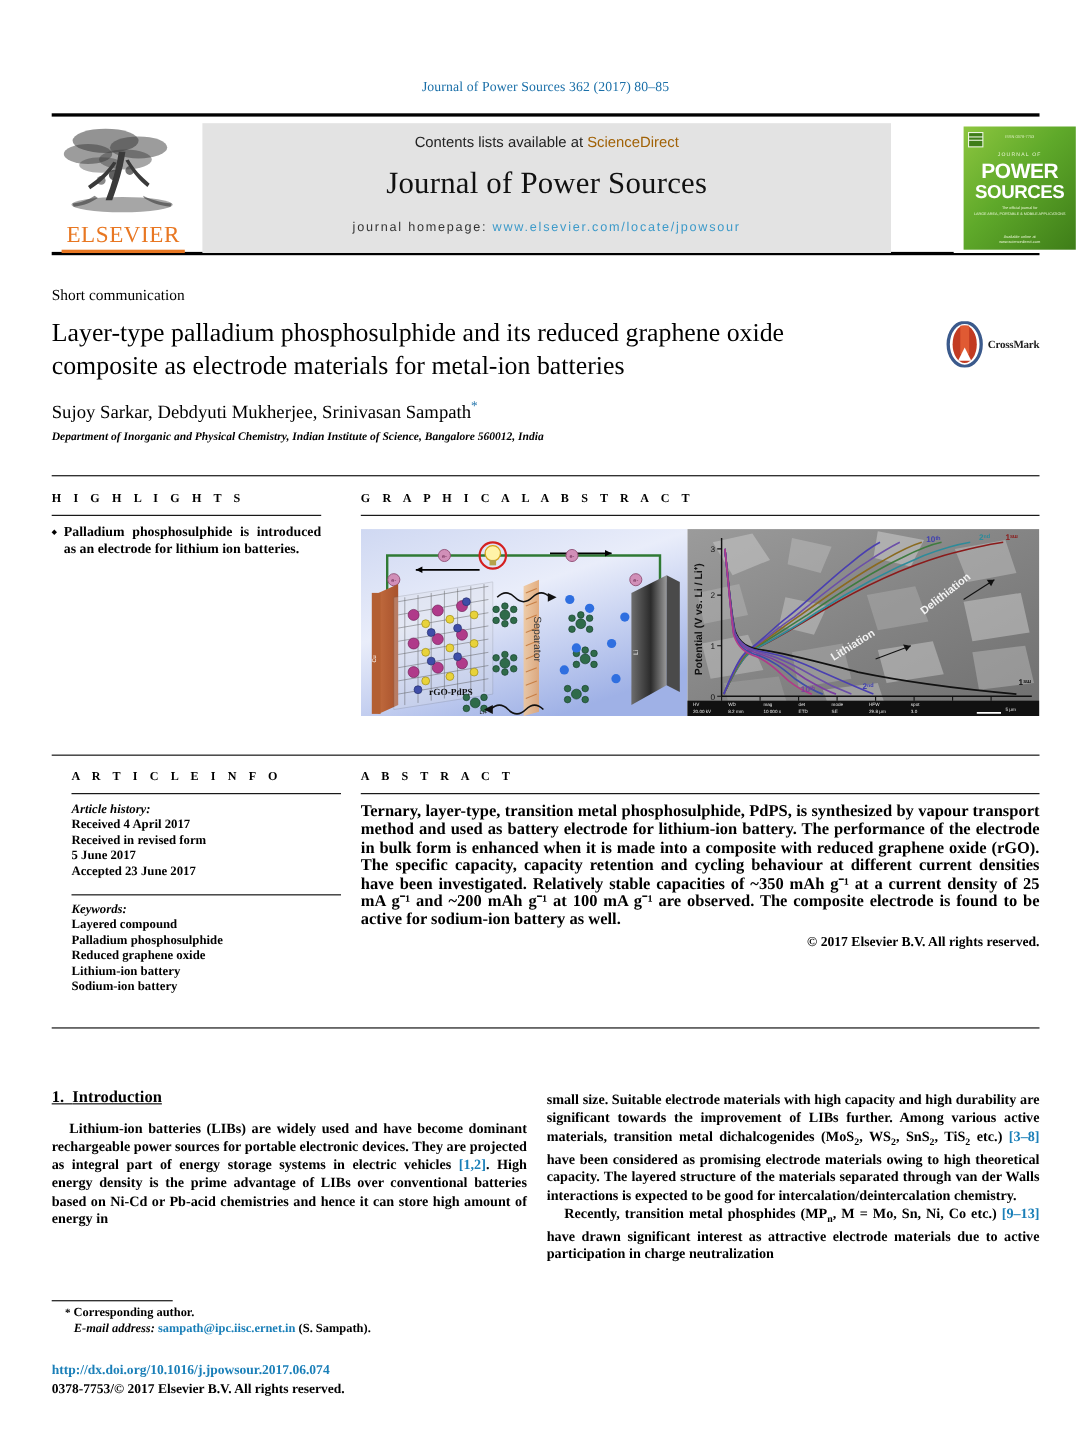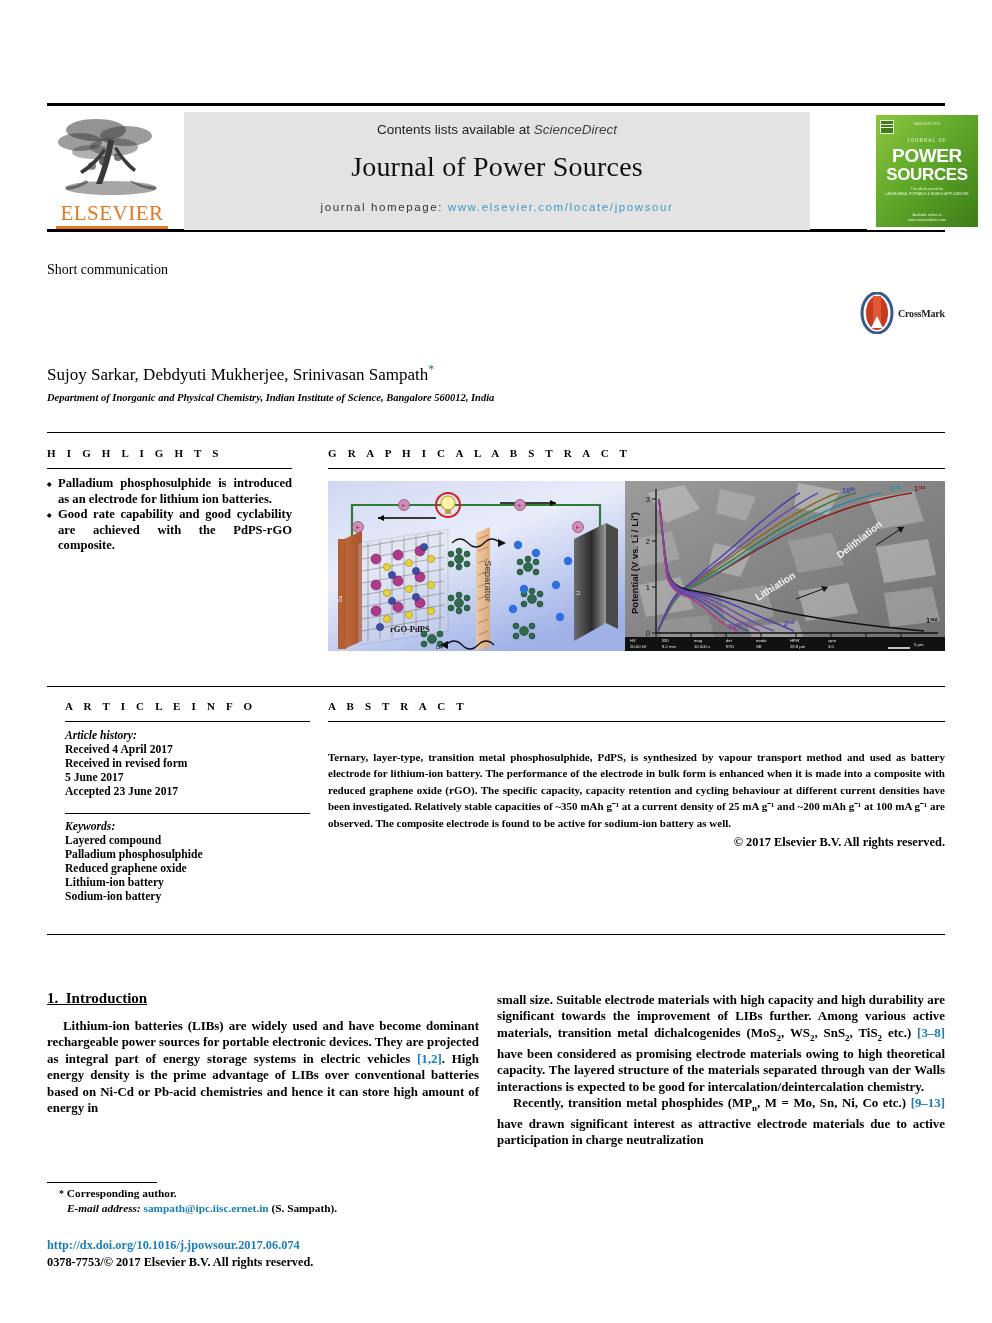--- a/index.html
+++ b/index.html
@@ -21,39 +21,39 @@
     font-family:"Liberation Serif", serif; letter-spacing:.1px;
   }
 
   
   .masthead {
     position:absolute; left:47px; top:103px; width:898px; height:129px;
     border-top:3px solid #000; border-bottom:3px solid #000;
   }
   .elsevier-logo {
     position:absolute; left:0px; top:6px; width:130px; height:118px;
-    display:flex; flex-direction:column; align-items:center; justify-content:center;
+    display:flex; flex-direction:column; align-items:center; justify-content:space-between;
   }
   .elsevier-tree { width:112px; height:88px; display:block; }
   .elsevier-word {
     font-family:"Liberation Serif", serif;
     font-size:21px; letter-spacing:.5px; color:#E87722; font-weight:400;
     margin-top:1px; line-height:1;
   }
   .elsevier-rule { width:112px; height:3px; background:#E87722; margin-top:2px; }
 
   .grayband {
     position:absolute; left:137px; top:6px; width:626px; height:118px;
     background:#e3e3e3;
     display:flex; flex-direction:column; align-items:center; justify-content:flex-start;
   }
   .contents-line {
     margin-top:10px; font-family:"Liberation Sans", sans-serif; font-size:13.5px; color:#222;
   }
-  .contents-line .sd { color:#404040;font-style:italic; }
+  .contents-line .sd { color:#a16207; }
   .journal-title {
     margin-top:14px; font-family:"Liberation Serif", serif;
     font-size:28px; color:#111; letter-spacing:.2px;
   }
   .homepage-line {
     margin-top:18px; font-family:"Liberation Sans", sans-serif; font-size:11.5px;
     color:#333; letter-spacing:1.6px;
   }
   .homepage-line .url { color:#3d9ac9; }
 
@@ -102,21 +102,21 @@
   .ga-block { position:absolute; left:328px; top:447px; width:617px; }
   .ga-img-wrap { margin-top:12px; width:617px; height:170px; position:relative; overflow:hidden; }
 
   .ai-block { position:absolute; left:65px; top:700px; width:245px; }
   .ai-body { font-size:11.6px; line-height:14px; font-weight:bold; }
   .ai-body .ital { font-style:italic; }
   .kw-rule { height:1px; background:#000; margin:14px 0 6px 0; }
 
   .ab-block { position:absolute; left:328px; top:700px; width:617px; }
   .ab-body {
-    margin-top:27px; font-size:11px; line-height:16.4px; text-align:justify; font-weight:bold;
+    margin-top:8px; font-size:15px; line-height:16.4px; text-align:justify; font-weight:bold;
   }
   .ab-copy { margin-top:4px; text-align:right; font-size:12.4px; font-weight:bold; }
 
   .band-rule { position:absolute; left:47px; width:898px; height:1px; background:#000; }
 
   
   .sechead {
     position:absolute; left:47px; top:990px; font-size:15px; font-weight:bold;text-decoration:underline;
   }
   .col-left {
@@ -145,20 +145,21 @@
   }
   .issn {
     position:absolute; left:47px; top:1255px; font-size:12.3px; font-weight:bold; color:#000;
   }
 </style>
 </head>
 <body>
 
 <div class="page">
 
+  <div class="runhead">Journal of Power Sources 362 (2017) 80–85</div>
 
   <div class="masthead">
 
     <div class="elsevier-logo">
       <svg class="elsevier-tree" viewBox="0 0 112 88">
         <g fill="#3a3a3a">
           <ellipse cx="40" cy="16" rx="30" ry="11" opacity=".55"></ellipse>
           <ellipse cx="70" cy="22" rx="26" ry="10" opacity=".5"></ellipse>
           <ellipse cx="24" cy="28" rx="22" ry="9" opacity=".5"></ellipse>
           <ellipse cx="58" cy="33" rx="24" ry="9" opacity=".45"></ellipse>
@@ -208,20 +209,21 @@
         <text x="60" y="68" font-family="Liberation Sans, sans-serif" font-size="17" font-weight="bold" fill="#ffffff" text-anchor="middle" letter-spacing="-0.4">SOURCES</text>
         <text x="60" y="78" font-family="Liberation Sans, sans-serif" font-size="3.4" fill="#eaf7d6" text-anchor="middle">The official journal for</text>
         <text x="60" y="83" font-family="Liberation Sans, sans-serif" font-size="3.4" fill="#eaf7d6" text-anchor="middle">LARGE AREA, PORTABLE &amp; MOBILE APPLICATIONS</text>
         <text x="60" y="104" font-family="Liberation Sans, sans-serif" font-size="3.6" fill="#eaf7d6" text-anchor="middle">Available online at</text>
         <text x="60" y="109" font-family="Liberation Sans, sans-serif" font-size="3.6" fill="#eaf7d6" text-anchor="middle">www.sciencedirect.com</text>
       </svg>
     </div>
   </div>
 
   <div class="sectype">Short communication</div>
+  <div class="title">Layer-type palladium phosphosulphide and its reduced graphene oxide composite as electrode materials for metal-ion batteries</div>
   <div class="authors">
     <span>Sujoy Sarkar, Debdyuti Mukherjee, Srinivasan Sampath</span><span class="star">*</span>
   </div>
   <div class="affil">Department of Inorganic and Physical Chemistry, Indian Institute of Science, Bangalore 560012, India</div>
 
   <div class="crossmark">
     <svg width="34" height="42" viewBox="0 0 34 42">
       <ellipse cx="17" cy="21" rx="15" ry="20" fill="none" stroke="#3b5a8c" stroke-width="3"></ellipse>
       <ellipse cx="17" cy="21" rx="11" ry="17" fill="#c23b22"></ellipse>
       <rect x="13" y="4" width="8" height="26" fill="#e05a33"></rect>
@@ -230,21 +232,20 @@
     <span class="crossmark-label">CrossMark</span>
   </div>
 
   <div class="secrule-top" style="top:432px;"></div>
 
   <div class="hl-block">
     <div class="colhead">H I G H L I G H T S</div>
     <div class="hr-thin" style="margin:9px 0 7px 0;"></div>
     <ul class="hl-list">
       <li>Palladium phosphosulphide is introduced as an electrode for lithium ion batteries.</li>
-      <li>Good rate capability and good cyclability are achieved with the PdPS-rGO composite.</li>
     </ul>
   </div>
 
   <div class="ga-block">
     <div class="colhead">G R A P H I C A L   A B S T R A C T</div>
     <div class="hr-thin" style="margin:9px 0 0 0;"></div>
 
     <div class="ga-img-wrap">
       <svg width="617" height="170" viewBox="0 0 617 170">
         <defs>

